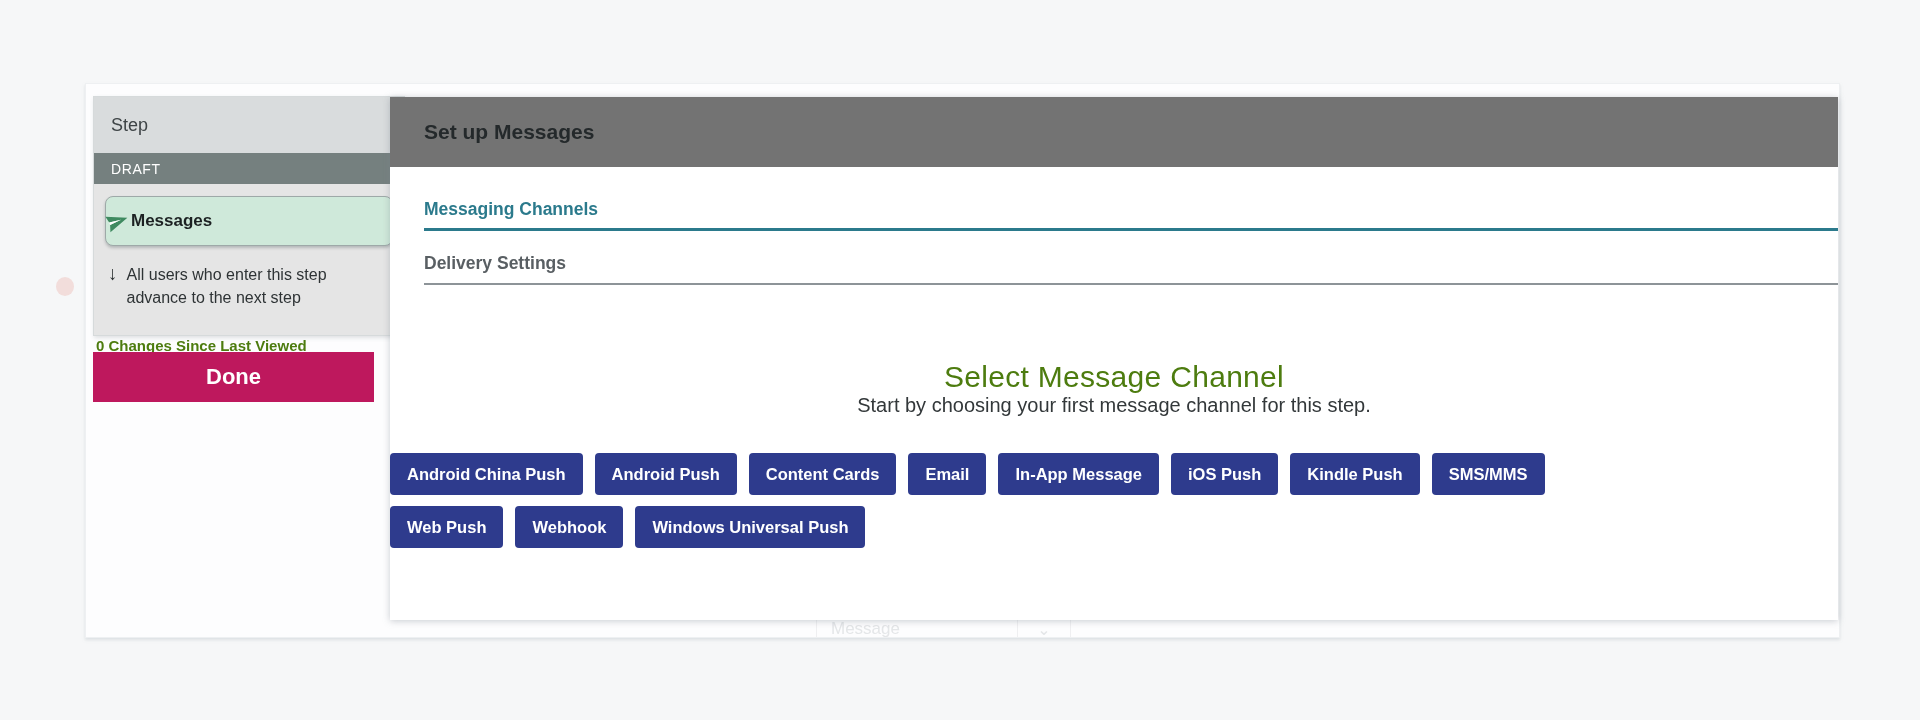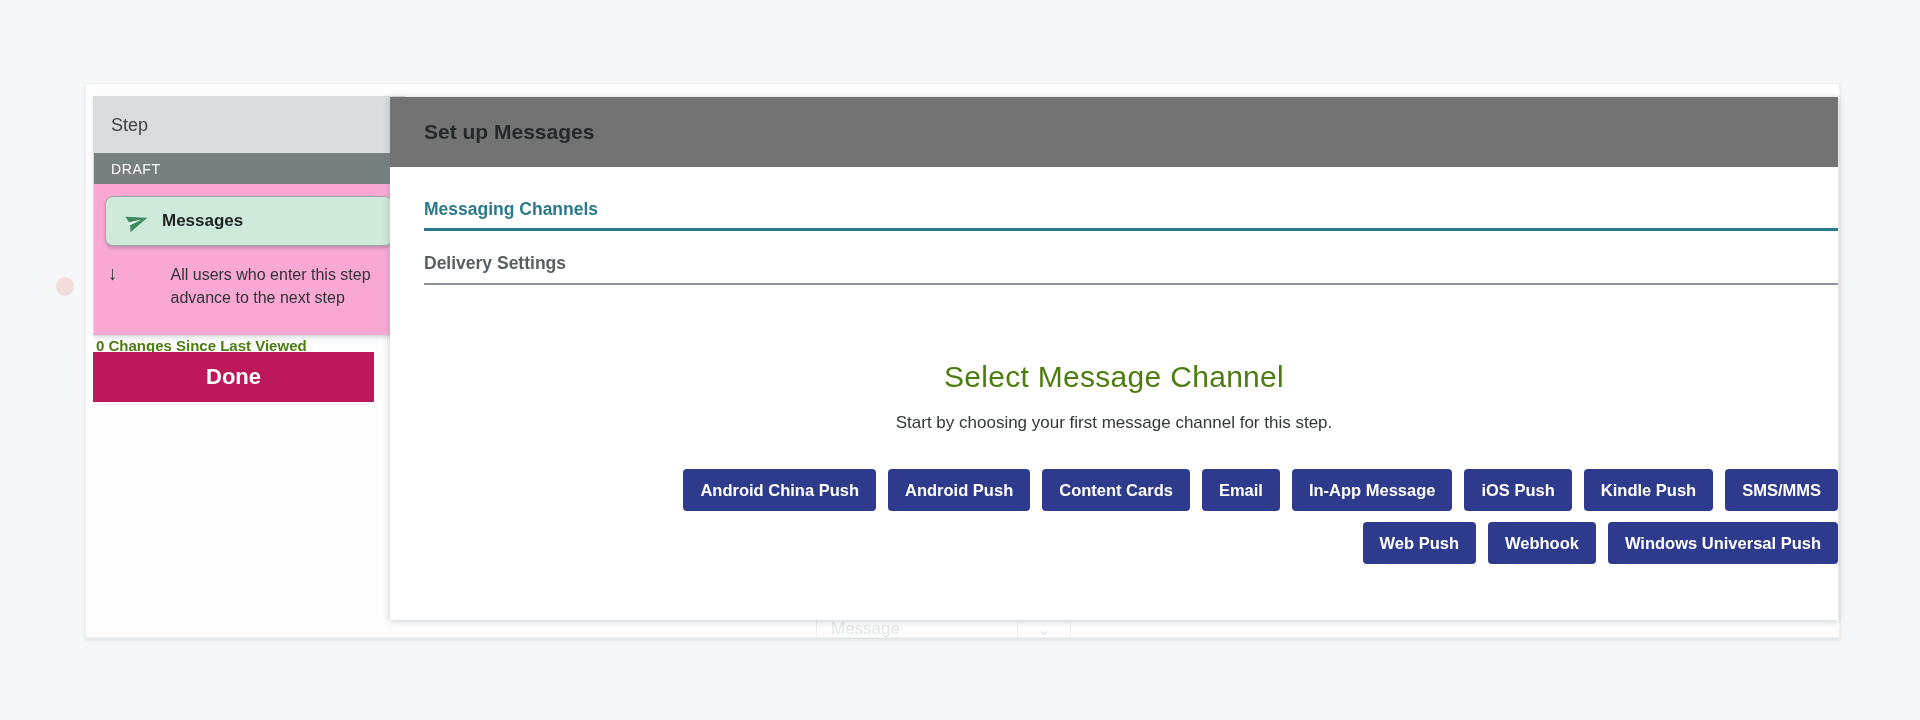--- a/index.html
+++ b/index.html
@@ -37,48 +37,48 @@
   }
   .ghost-dd-label{font-size:17px;color:#e4e6e8;padding-left:14px;flex:1;}
   .ghost-dd-caret{
     width:52px;align-self:stretch;border-left:1px solid #efeff1;
     display:flex;align-items:center;justify-content:center;
     font-size:16px;color:#e4e6e8;
   }
   
   .step-panel{
     position:absolute;left:93px;top:96px;width:312px;z-index:4;
-    background:#f9a8d4;border:1px solid #d6dadb;box-sizing:border-box;
+    background:#e5e5e5;border:1px solid #d6dadb;box-sizing:border-box;
     box-shadow:1px 2px 4px rgba(90,100,105,0.18);
   }
   .step-header{
     height:56px;background:#d9dcdd;display:flex;align-items:center;
     padding-left:17px;font-size:18px;color:#3e4446;
   }
   .draft-bar{
     height:31px;background:#75807f;display:flex;align-items:center;
     padding-left:17px;font-size:14px;font-weight:normal;color:#ffffff;letter-spacing:0.6px;
   }
   .step-body{padding:12px 11px 26px 11px;}
   .messages-node{
     position:relative;height:50px;background:#cfe9da;
     border:1px solid #9ea9a8;border-radius:8px;box-sizing:border-box;
     box-shadow:0 2px 3px rgba(40,50,55,0.25);
-    display:flex;align-items:center;padding-left:20px;gap:13px;cursor:pointer;
+    display:flex;align-items:center;gap:2px;cursor:pointer;
   }
   .messages-node .plane{width:23px;height:23px;flex:0 0 auto;}
   .messages-node .node-label{font-size:17px;font-weight:bold;color:#1c2122;}
   .node-arrow{
     position:absolute;right:-12px;top:50%;margin-top:-11px;width:0;height:0;
     border-top:11px solid transparent;border-bottom:11px solid transparent;
     border-left:12px solid #9aa4a4;
   }
   .step-desc{display:flex;gap:9px;margin-top:17px;padding-left:3px;}
   .down-arrow{font-size:19px;font-weight:bold;color:#2b3032;line-height:22px;flex:0 0 auto;}
-  .desc-text{font-size:16px;color:#2e3335;line-height:23px;width:232px;margin-left:44px;}
+  .desc-text{font-size:16px;color:#2e3335;line-height:23px;width:232px;}
   .done-button{
     position:absolute;left:93px;top:352px;width:281px;height:50px;z-index:4;
     background:#be185d;border:none;border-radius:0;cursor:pointer;
     font-family:inherit;font-size:22px;font-weight:bold;color:#ffffff;
   }
   
   .modal{
     position:absolute;left:390px;top:97px;width:1448px;height:523px;z-index:4;
     background:#ffffff;box-shadow:0 1px 7px rgba(120,130,140,0.4);
   }
@@ -89,22 +89,22 @@
   .tabs{display:flex;gap:22px;padding:32px 0 0 34px;flex-direction:column;}
   .tab{
     font-size:17.5px;font-weight:bold;padding:0 3px 9px 0;cursor:pointer;
     color:#595f63;border-bottom:2px solid #8d9498;
   }
   .tab.active{color:#2b7a8c;border-bottom:3px solid #2b7a8c;padding-bottom:8px;}
   .modal-content{text-align:center;}
   .channel-heading{
     margin:75px 0 0 0;font-size:30px;font-weight:300;color:#4d7c0f;letter-spacing:0.3px;
   }
-  .channel-subheading{margin-top:19px;font-size:17px;color:#33383a;}
-  .channel-row{display:flex;justify-content:flex-end;gap:12px;margin-top:36px;}
+  .channel-subheading{font-size:20px;color:#33383a;}
+  .channel-row{display:flex;justify-content:flex-start;gap:12px;margin-top:36px;}
   .channel-row + .channel-row{margin-top:11px;}
   .channel-btn{
     height:42px;padding:0 17px;background:#2e3b8d;border:none;border-radius:4px;
     font-family:inherit;font-size:16.5px;font-weight:bold;color:#ffffff;
     display:flex;align-items:center;cursor:pointer;white-space:nowrap;
   }
 </style>
 </head>
 <body>
 

